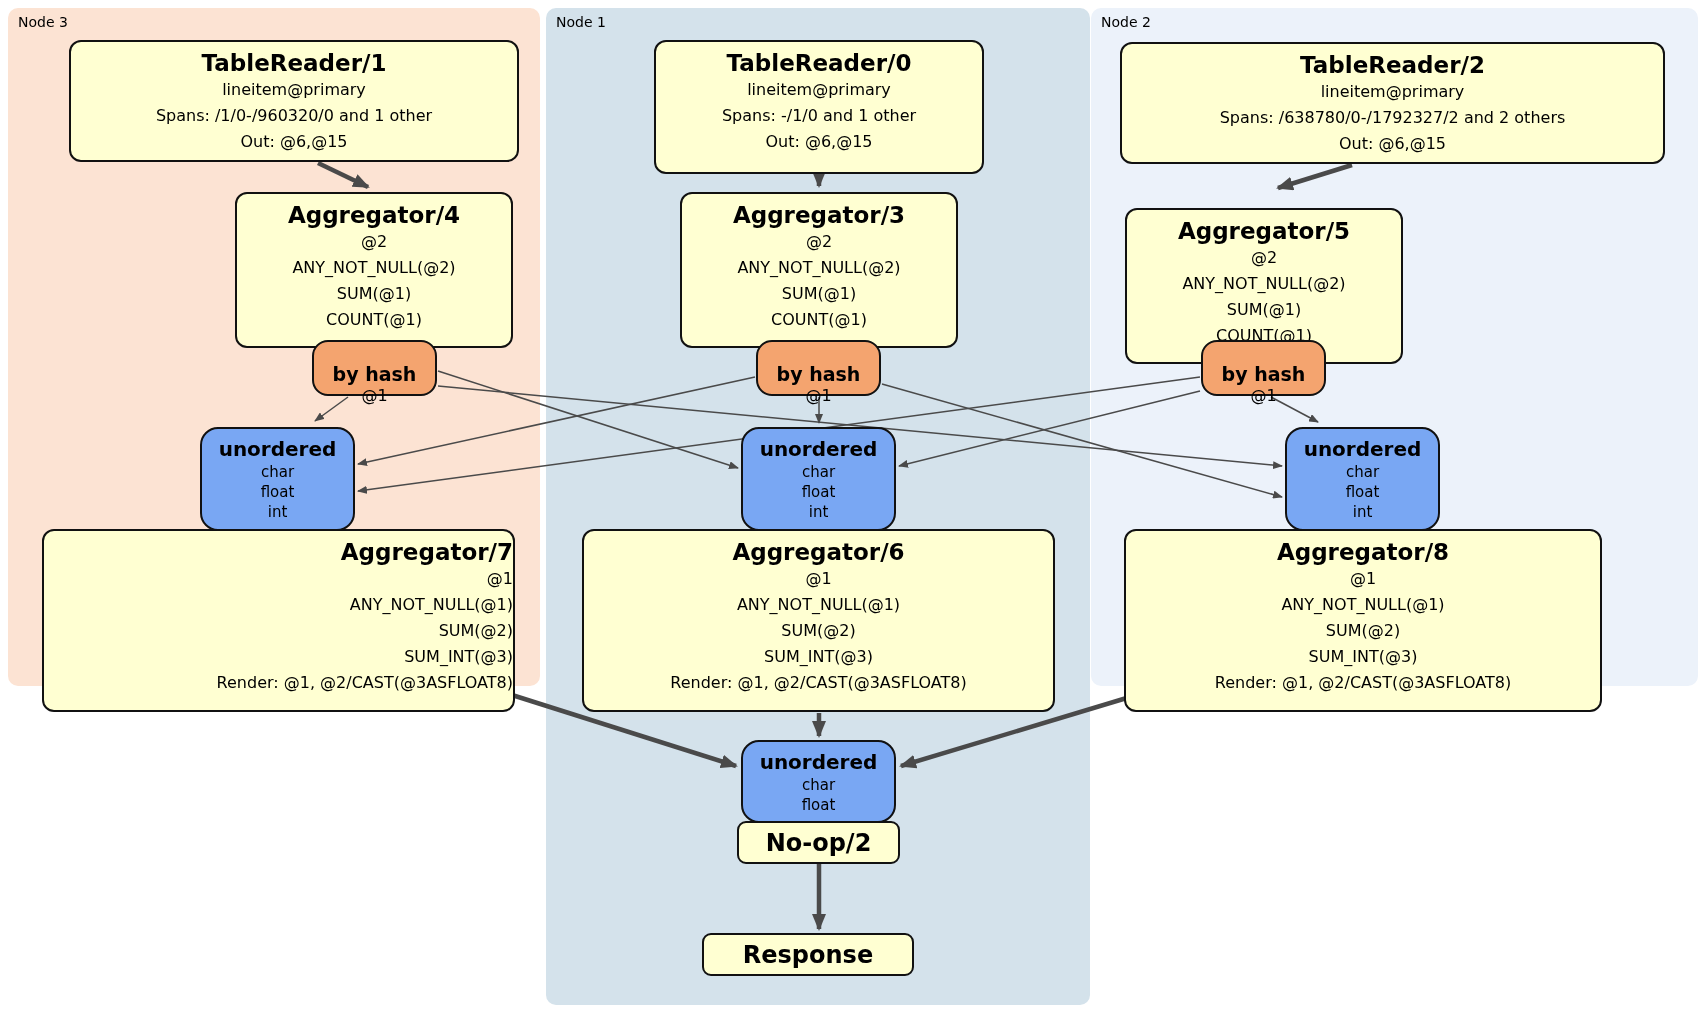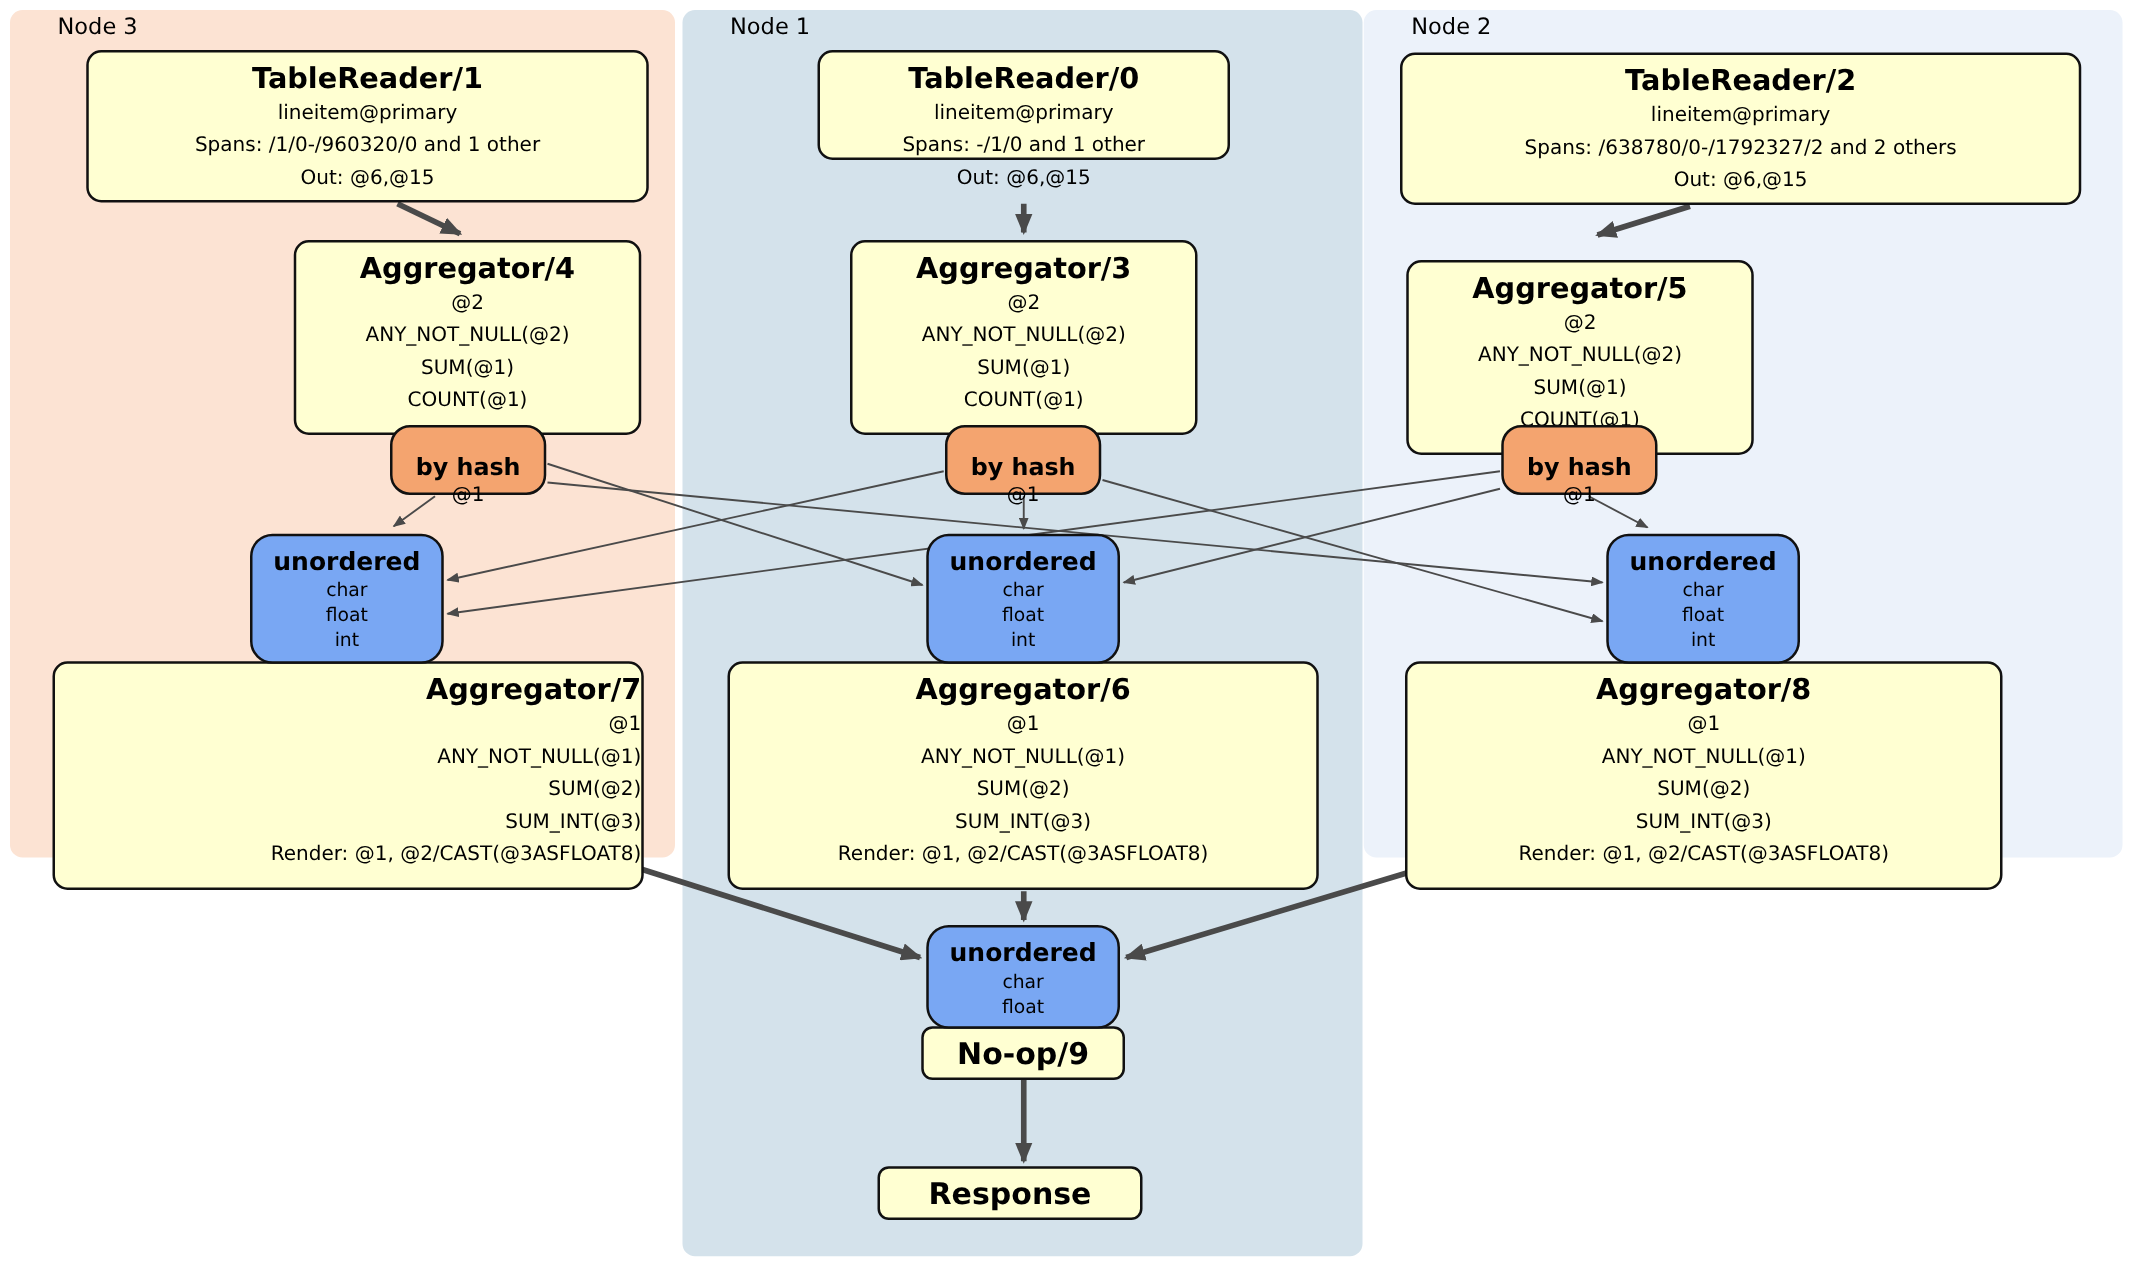--- a/index.html
+++ b/index.html
@@ -7,21 +7,21 @@
     position:relative; width:1706px; height:1016px;
     background:var(--page-bg,#ffffff);
     font-family:"DejaVu Sans","Liberation Sans",sans-serif;
     color:var(--text-color,#000);
     overflow:hidden;
   }
   .panel { position:absolute; border-radius:10px; z-index:0; }
   .panel-node3 { left:8px; top:8px; width:532px; height:678px; background:var(--node3-bg,#FCE3D3); }
   .panel-node1 { left:546px; top:8px; width:544px; height:997px; background:var(--node1-bg,#D4E2EB); }
   .panel-node2 { left:1091px; top:8px; width:607px; height:678px; background:var(--node2-bg,#ECF2FA); }
-  .panel-label { position:absolute; z-index:4; font-size:18px; line-height:22px;margin-left:28px; }
+  .panel-label { position:absolute; z-index:4; font-size:14px; line-height:22px; }
 
   svg.edges { position:absolute; left:0; top:0; z-index:1; pointer-events:none; }
   .edge-thin  { fill:none; stroke:var(--edge-color,#4A4A4A); stroke-width:1.5px; }
   .edge-thick { fill:none; stroke:var(--edge-color,#4A4A4A); stroke-width:4.5px; }
   .ah { fill:var(--edge-color,#4A4A4A); }
 
   .proc {
     position:absolute; box-sizing:border-box; z-index:2;
     background:var(--processor-fill,#FFFFD2);
     border:2px solid var(--box-border,#111);
@@ -126,21 +126,21 @@
 
   <div class="proc" style="left:42px;top:529px;width:473px;height:183px;text-align:right;">
     <div class="title">Aggregator/7</div>
     <div class="line">@1</div>
     <div class="line">ANY_NOT_NULL(@1)</div>
     <div class="line">SUM(@2)</div>
     <div class="line">SUM_INT(@3)</div>
     <div class="line">Render: @1, @2/CAST(@3ASFLOAT8)</div>
   </div>
 
-  <div class="proc" style="left:654px;top:40px;width:330px;height:88px;">
+  <div class="proc" style="left:654px;top:40px;width:330px;height:134px;">
     <div class="title">TableReader/0</div>
     <div class="line">lineitem@primary</div>
     <div class="line">Spans: -/1/0 and 1 other</div>
     <div class="line">Out: @6,@15</div>
   </div>
 
   <div class="proc" style="left:680px;top:192px;width:278px;height:156px;">
     <div class="title">Aggregator/3</div>
     <div class="line">@2</div>
     <div class="line">ANY_NOT_NULL(@2)</div>
@@ -169,21 +169,21 @@
     <div class="line">Render: @1, @2/CAST(@3ASFLOAT8)</div>
   </div>
 
   <div class="sync" style="left:741px;top:740px;width:155px;height:83px;">
     <div class="slabel">unordered</div>
     <div class="stype">char</div>
     <div class="stype">float</div>
   </div>
 
   <div class="mini" style="left:737px;top:821px;width:163px;height:43px;">
-    <div class="title">No-op/9</div>
+    <div class="title">No-op/2</div>
   </div>
 
   <div class="mini" style="left:702px;top:933px;width:212px;height:43px;">
     <div class="title">Response</div>
   </div>
 
   <div class="proc" style="left:1120px;top:42px;width:545px;height:122px;">
     <div class="title">TableReader/2</div>
     <div class="line">lineitem@primary</div>
     <div class="line">Spans: /638780/0-/1792327/2 and 2 others</div>

